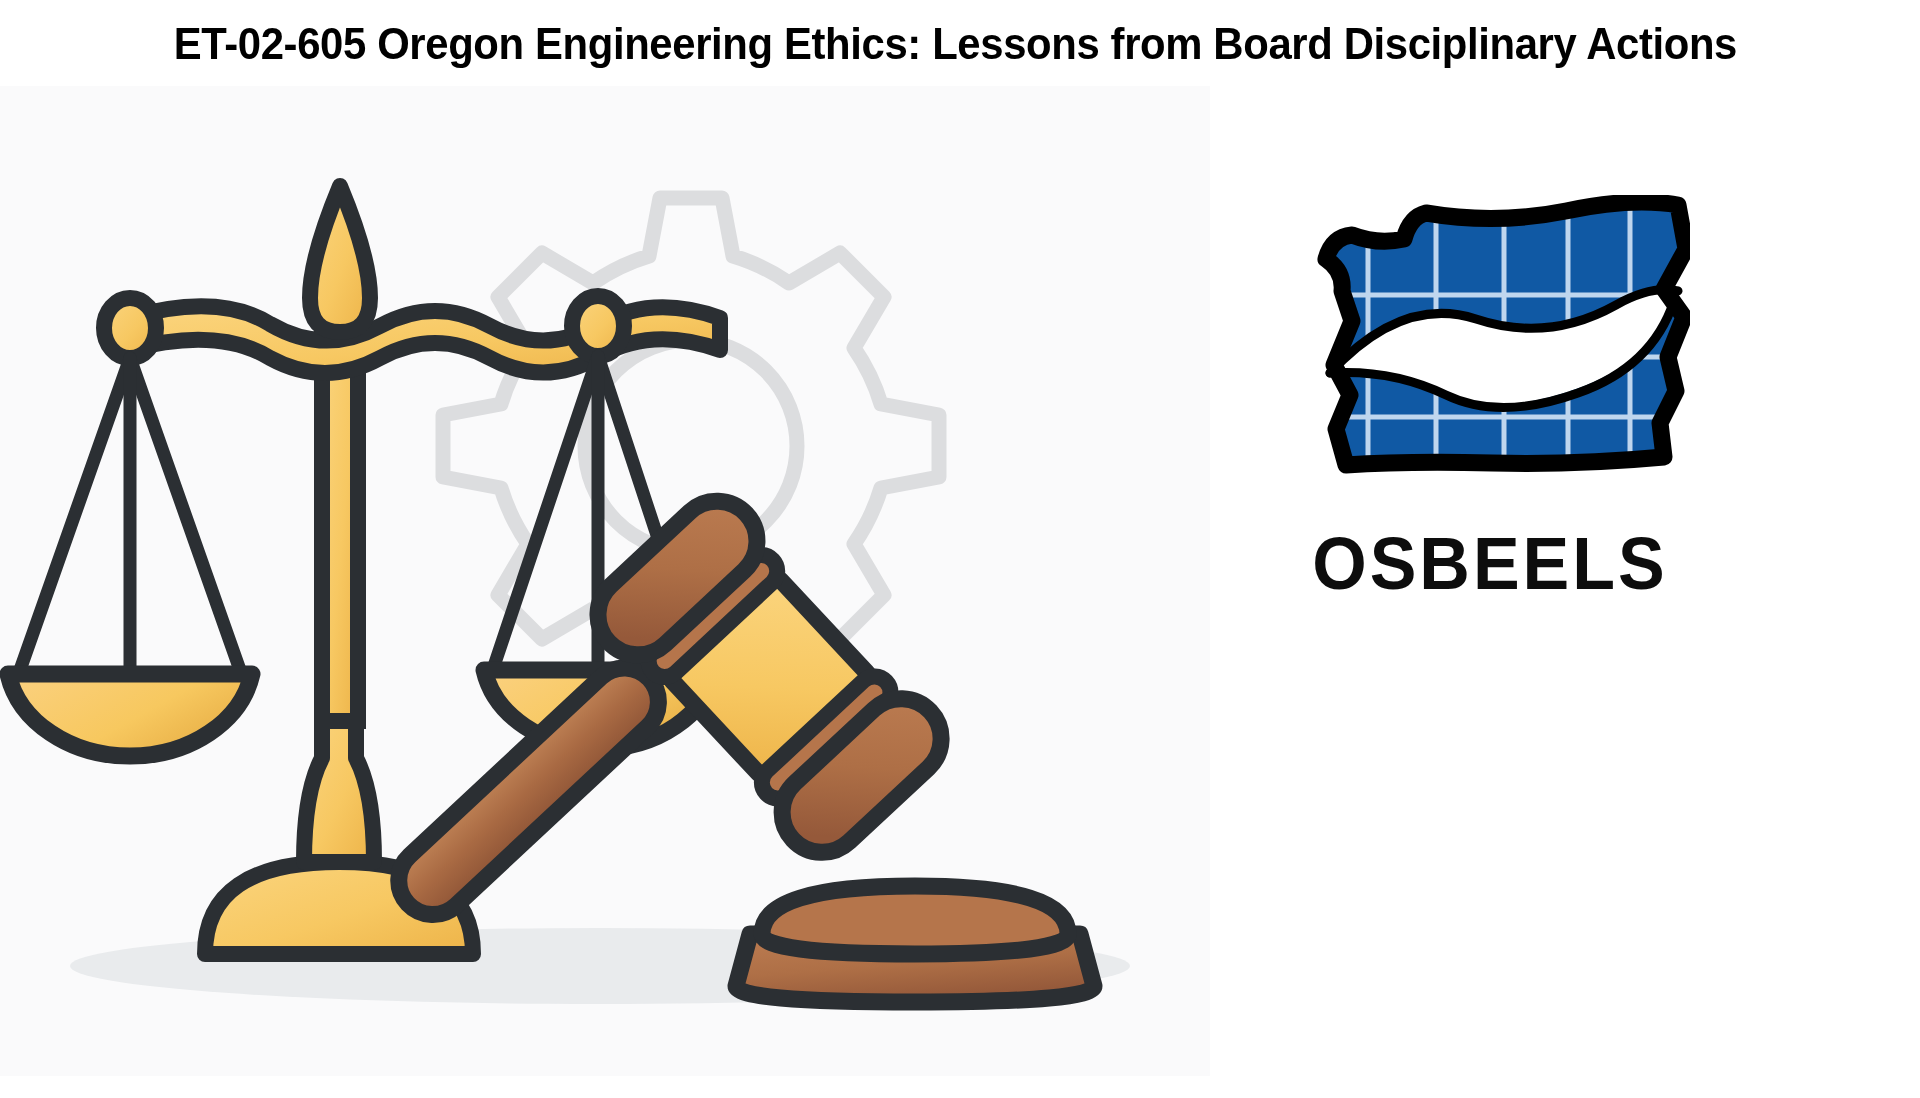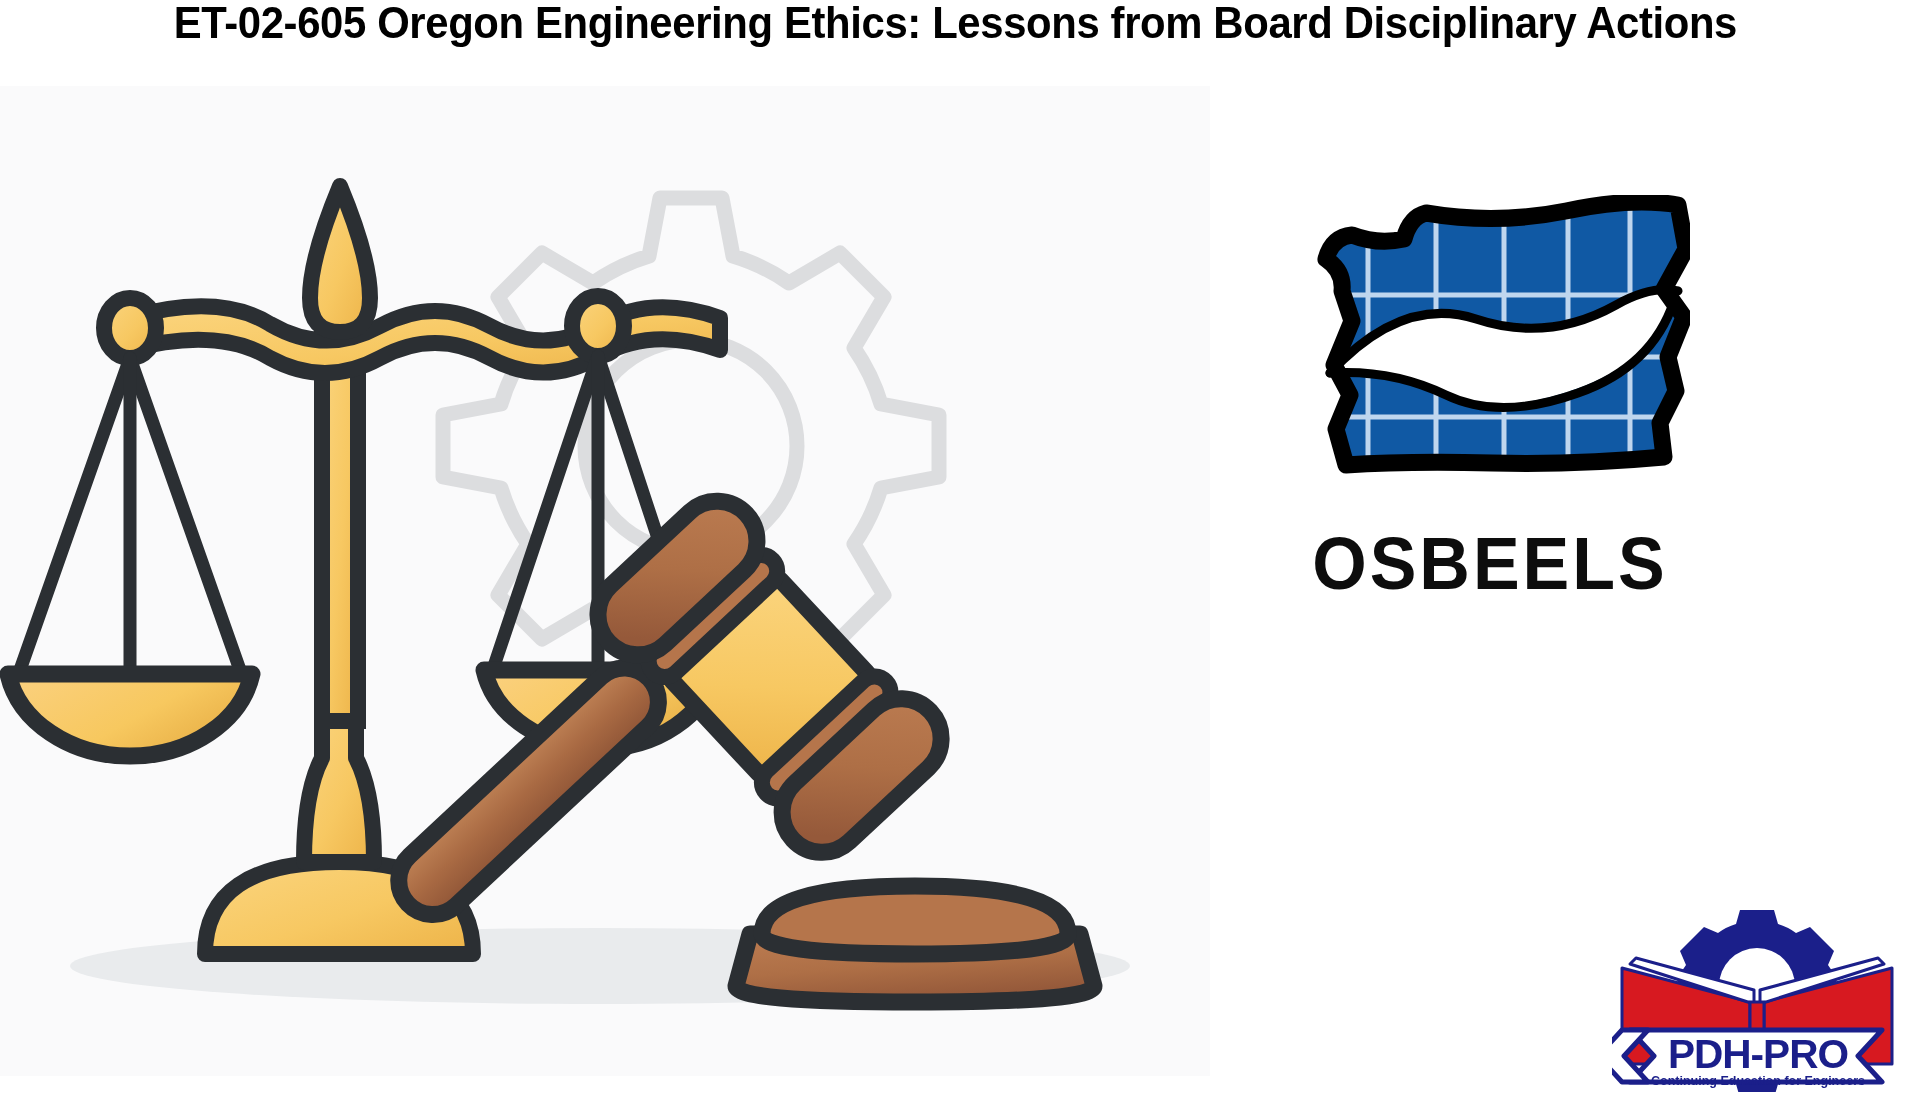--- a/index.html
+++ b/index.html
@@ -24,20 +24,21 @@
     border-color: #1e3556;
   }
   
   .title-bar {
     position: absolute;
     left: 0;
     top: 0;
     width: 1910px;
     height: 86px;
     display: flex;
+    align-items: center;
     justify-content: center;
     background: #ffffff;
   }
   .title-text {
     font-family: "Liberation Sans", sans-serif;
     font-size: 45px;
     font-weight: 600;
     letter-spacing: -0.4px;
     color: #000000;
     white-space: nowrap;
@@ -225,39 +226,14 @@
       <path d="M40 178 q62 -4 116 22 q54 26 132 -2 q74 -26 96 -92" fill="none" stroke="#000000" stroke-width="9" stroke-linecap="round"></path>
 
       <path d="M36 64 q6 -22 26 -24 q26 10 52 4 q6 -22 22 -26 q70 12 140 -2 q66 -14 112 -6
                l8 44 l-22 40 l20 28 l-16 40 l8 34 l-16 32 l4 34
                q-86 8 -172 6 q-86 -2 -146 2
                l-10 -36 l14 -34 l-16 -30 l18 -44 l-10 -30 q2 -20 -16 -32 z" fill="none" stroke="#000000" stroke-width="17" stroke-linejoin="round"></path>
     </svg>
     <div class="osbeels-word">OSBEELS</div>
   </div>
 
-  <div class="pdhpro-block">
-    <svg class="pdhpro-svg" viewBox="0 0 290 200">
-
-      <g fill="#1B1F8A">
-        <path d="M128 18 l34 0 l4 14 q10 3 18 9 l14 -6 l24 24 l-6 14 q6 8 9 18 l14 4 l0 34
-                 l-14 4 q-3 10 -9 18 l6 14 l-24 24 l-14 -6 q-8 6 -18 9 l-4 14 l-34 0
-                 l-4 -14 q-10 -3 -18 -9 l-14 6 l-24 -24 l6 -14 q-6 -8 -9 -18 l-14 -4 l0 -34
-                 l14 -4 q3 -10 9 -18 l-6 -14 l24 -24 l14 6 q8 -6 18 -9 z"></path>
-        <circle cx="145" cy="94" r="38" fill="#FFFFFF"></circle>
-      </g>
-
-      <path d="M10 76 l128 34 l0 62 l-128 0 z" fill="#D71920" stroke="#1B1F8A" stroke-width="3" stroke-linejoin="round"></path>
-      <path d="M280 76 l-128 34 l0 62 l128 0 z" fill="#D71920" stroke="#1B1F8A" stroke-width="3" stroke-linejoin="round"></path>
-
-      <path d="M18 72 l124 40 l0 -14 l-118 -32 z" fill="#FFFFFF" stroke="#1B1F8A" stroke-width="3" stroke-linejoin="round"></path>
-      <path d="M272 72 l-124 40 l0 -14 l118 -32 z" fill="#FFFFFF" stroke="#1B1F8A" stroke-width="3" stroke-linejoin="round"></path>
-      <rect x="138" y="110" width="14" height="62" fill="#D71920" stroke="#1B1F8A" stroke-width="3"></rect>
-
-      <path d="M0 138 l252 0 l-24 26 l24 26 l-252 0 l24 -26 z" transform="translate(18,0)" fill="#FFFFFF" stroke="#1B1F8A" stroke-width="5" stroke-linejoin="round"></path>
-      <path d="M0 138 l26 0 l-24 26 l24 26 l-26 0 l-24 -26 z" transform="translate(10,0)" fill="#FFFFFF" stroke="#1B1F8A" stroke-width="5" stroke-linejoin="round"></path>
-
-      <text x="146" y="176" text-anchor="middle" font-family="'Liberation Sans', sans-serif" font-size="40" font-weight="700" fill="#1B1F8A" letter-spacing="-1" textLength="180" lengthAdjust="spacingAndGlyphs">PDH-PRO</text>
-      <text x="146" y="193" text-anchor="middle" font-family="'Liberation Sans', sans-serif" font-size="13" font-weight="700" fill="#1B1F8A" textLength="214" lengthAdjust="spacingAndGlyphs">Continuing Education for Engineers</text>
-    </svg>
-  </div>
 
 </div>
 
 </body></html>

